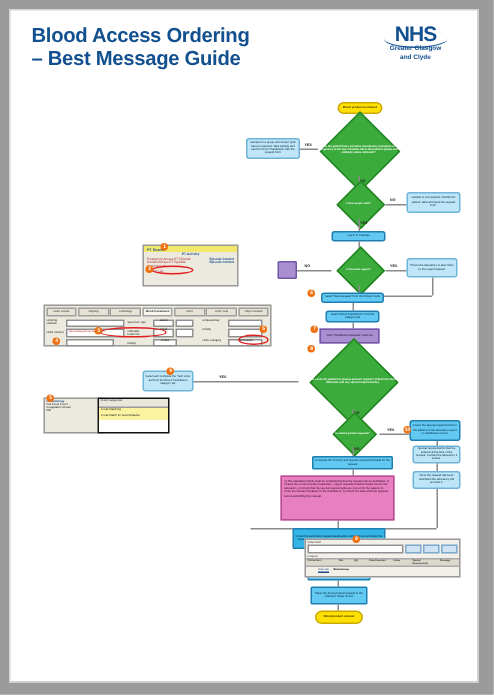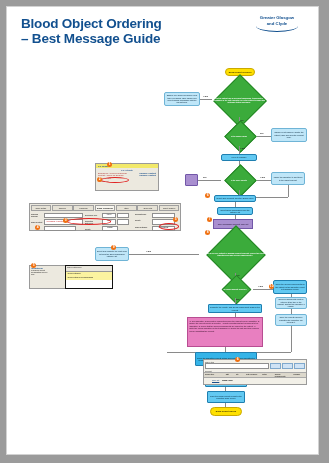--- a/index.html
+++ b/index.html
@@ -64,24 +64,25 @@
            padding:.4px 1px;color:#333;}
   .dlg .row{height:3.4px;font-size:1.9px;padding:.3px 1.4px;color:#222;}
 </style>
 </head>
 <body>
 
 <div class="page">
 
   <div class="hdr">
     <div class="title">
-      <div>Blood Object Ordering</div>
+      <div>Blood Access Ordering</div>
       <div>– Best Message Guide</div>
     </div>
     <div class="nhs">
+      <div class="word">NHS</div>
       <div class="swoosh"></div>
       <div class="sub">Greater Glasgow</div>
       <div class="sub">and Clyde</div>
     </div>
   </div>
 
   <div>
 
     <div class="node term" style="left:218px;top:61px;width:30px;height:8px;">Blood product is ordered</div>
     <div class="ln lv" style="left:232px;top:69px;height:7px;"></div>

